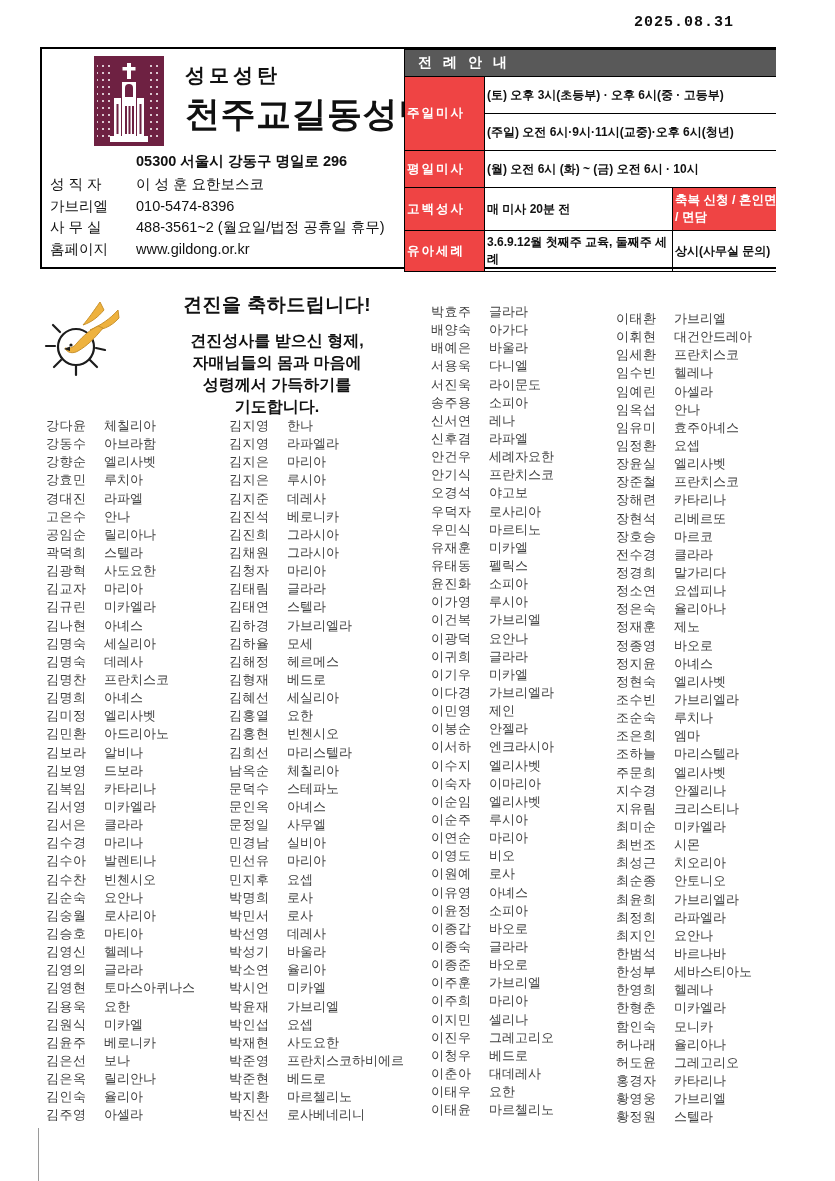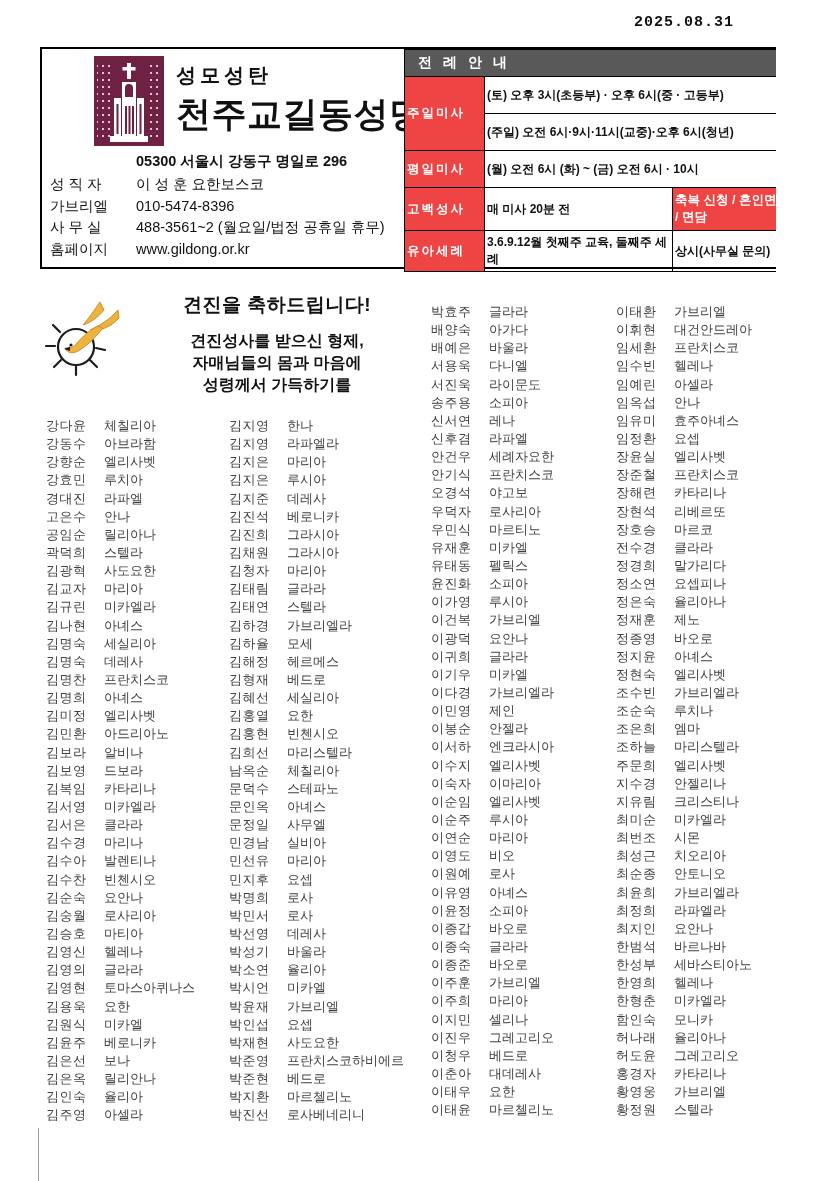--- a/index.html
+++ b/index.html
@@ -7,21 +7,21 @@
          font-family:"Liberation Sans","DejaVu Sans",sans-serif; color:#111; }
   .page { position:relative; width:776px; height:1181px; background:#fff; overflow:hidden; }
 
   .date { position:absolute; top:14px; right:42px; font-size:15px; font-weight:bold;
           letter-spacing:1px; font-family:"Liberation Mono","DejaVu Sans Mono",monospace; }
 
   
   .header-box { position:absolute; left:40px; top:47px; width:756px; height:222px;
                 border:2px solid #000; display:flex; background:#fff; }
   .header-left { width:363px; padding:7px 6px 4px 8px; }
-  .logo-row { display:flex; gap:12px;padding-left:44px; }
+  .logo-row { display:flex; gap:21px;padding-left:44px; }
   .logo { width:70px; height:90px; flex:0 0 70px; }
   .title-block { padding-top:6px; }
   .title-small { font-size:20px; font-weight:bold; letter-spacing:4px; }
   .title-big { font-size:35px; font-weight:800; letter-spacing:0.5px; margin-top:2px; white-space:nowrap; }
   .address { margin:6px 0 3px 86px; font-size:14.5px; font-weight:bold; white-space:nowrap; }
   .contacts { font-size:14.5px; font-weight:normal; }
   .contact-row { display:flex; line-height:21.5px; white-space:nowrap; }
   .contact-row .lbl { width:86px; flex:0 0 86px; }
 
   
@@ -42,21 +42,21 @@
   .banner-line { font-size:16px; font-weight:bold; line-height:22px; }
 
   
   .name-col { position:absolute; }
   .name-row { display:flex; height:18.15px; align-items:center; font-size:13px;
               color:#3f3f3f; white-space:nowrap; }
   .name-row .nm { width:46px; flex:0 0 46px; margin-right:12px; letter-spacing:0.5px; }
   .col1 { left:46px;  top:417px; }
   .col2 { left:229px; top:417px; }
   .col3 { left:431px; top:303px; }
-  .col4 { left:616px; top:303px; }
+  .col4 { left:616px; top:310px; }
 
   .edge-line { position:absolute; left:38px; top:1128px; width:1px; height:53px; background:#9a9a9a; }
 </style>
 </head>
 <body>
 
 <div class="page">
 
   <div class="date">2025.08.31</div>
 
@@ -168,20 +168,21 @@
         </g>
         <circle cx="31" cy="47" r="1.6" fill="#1c1c1c"></circle>
         <path d="M24 51 L30 48.5 L30 53 Z" fill="#1c1c1c"></path>
       </svg>
     </div>
     <div class="banner-text">
       <div class="banner-title">견진을 축하드립니다!</div>
       <div class="banner-line">견진성사를 받으신 형제,</div>
       <div class="banner-line">자매님들의 몸과 마음에</div>
       <div class="banner-line">성령께서 가득하기를</div>
+      <div class="banner-line">기도합니다.</div>
     </div>
   </div>
 
   <div class="name-col col1">
       <div class="name-row">
         <span class="nm">강다윤</span>
         <span class="bp">체칠리아</span>
       </div>
       <div class="name-row">
         <span class="nm">강동수</span>

